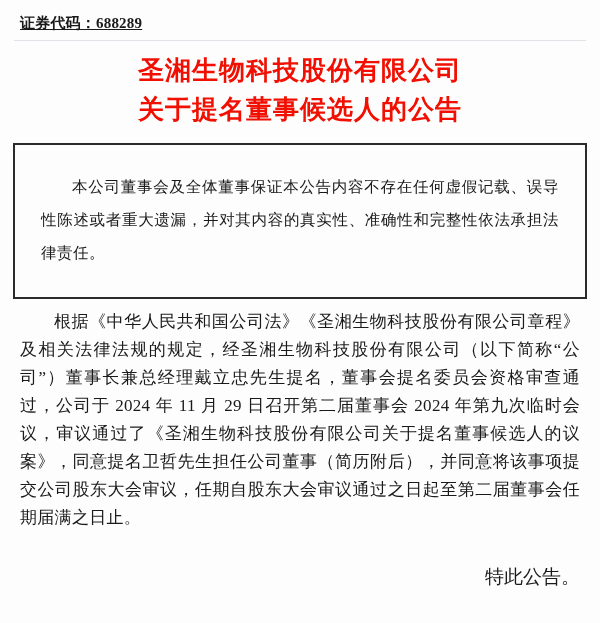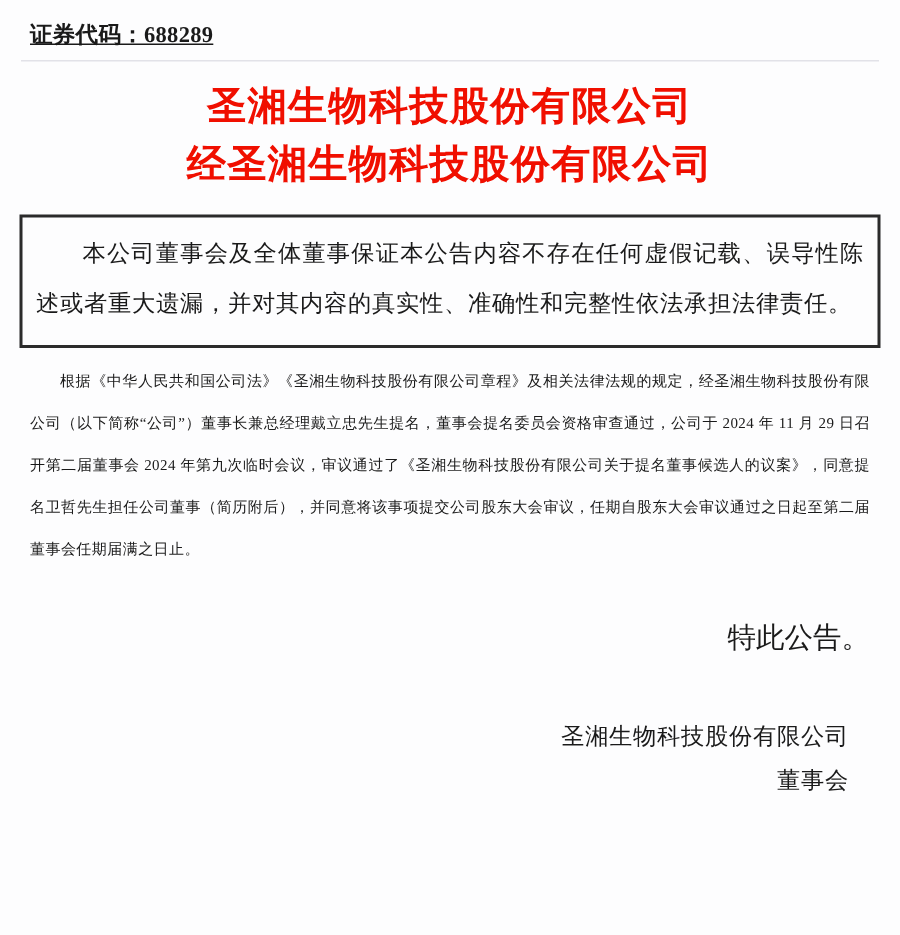--- a/index.html
+++ b/index.html
@@ -47,31 +47,31 @@
     line-height: 39px;
     letter-spacing: 1px;
   }
   
   .disclaimer-box {
     margin: 14px -7px 0 -7px;
     border: 2px solid #2b2b2b;
     padding: 8px 9px 11px 9px;
   }
   .disclaimer-box p {
-    margin: 0;
+    margin: 17px;
     font-size: 15.5px;
     line-height: 33px;
     text-indent: 2em;
     text-align: justify;
     letter-spacing: 0.5px;
   }
   
   .body-paragraph {
     margin: 9px 0 0 0;
-    font-size: 10px;
+    font-size: 17px;
     line-height: 28px;
     text-indent: 2em;
     text-align: justify;
     letter-spacing: 0.3px;
   }
   .closing-line {
     margin: 31px 0 0 0;
     font-size: 19px;
     line-height: 28px;
     text-indent: 2em;
@@ -96,21 +96,21 @@
 <div class="doc">
 
   <div class="header-row">
     <span>证券代码：688289</span>
   </div>
 
   <hr class="header-divider">
 
   <div class="title-block" style="color: rgb(240, 15, 0);">
     <div>圣湘生物科技股份有限公司</div>
-    <div>经圣湘生物科技股份有限公司</div>
+    <div>关于提名董事候选人的公告</div>
   </div>
 
   <div class="disclaimer-box" style="border-color: rgb(43, 43, 43);">
     <p>本公司董事会及全体董事保证本公告内容不存在任何虚假记载、误导性陈述或者重大遗漏，并对其内容的真实性、准确性和完整性依法承担法律责任。</p>
   </div>
 
   <p class="body-paragraph">根据《中华人民共和国公司法》《圣湘生物科技股份有限公司章程》及相关法律法规的规定，经圣湘生物科技股份有限公司（以下简称“公司”）董事长兼总经理戴立忠先生提名，董事会提名委员会资格审查通过，公司于 2024 年 11 月 29 日召开第二届董事会 2024 年第九次临时会议，审议通过了《圣湘生物科技股份有限公司关于提名董事候选人的议案》，同意提名卫哲先生担任公司董事（简历附后），并同意将该事项提交公司股东大会审议，任期自股东大会审议通过之日起至第二届董事会任期届满之日止。</p>
 
   <p class="closing-line">特此公告。</p>
 

